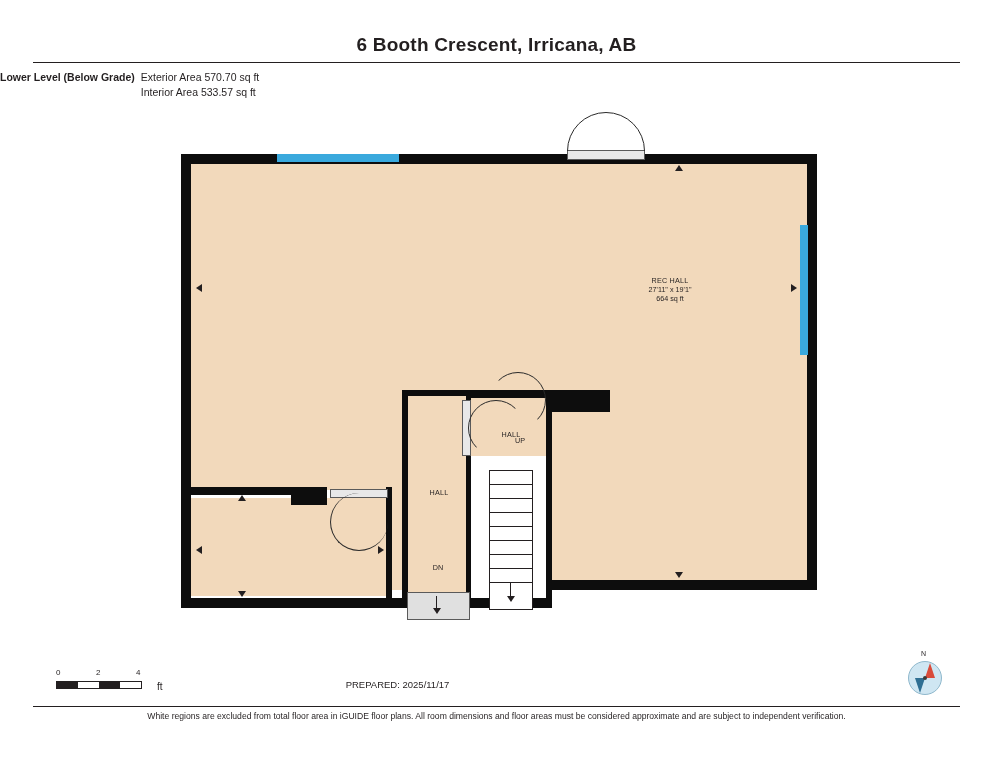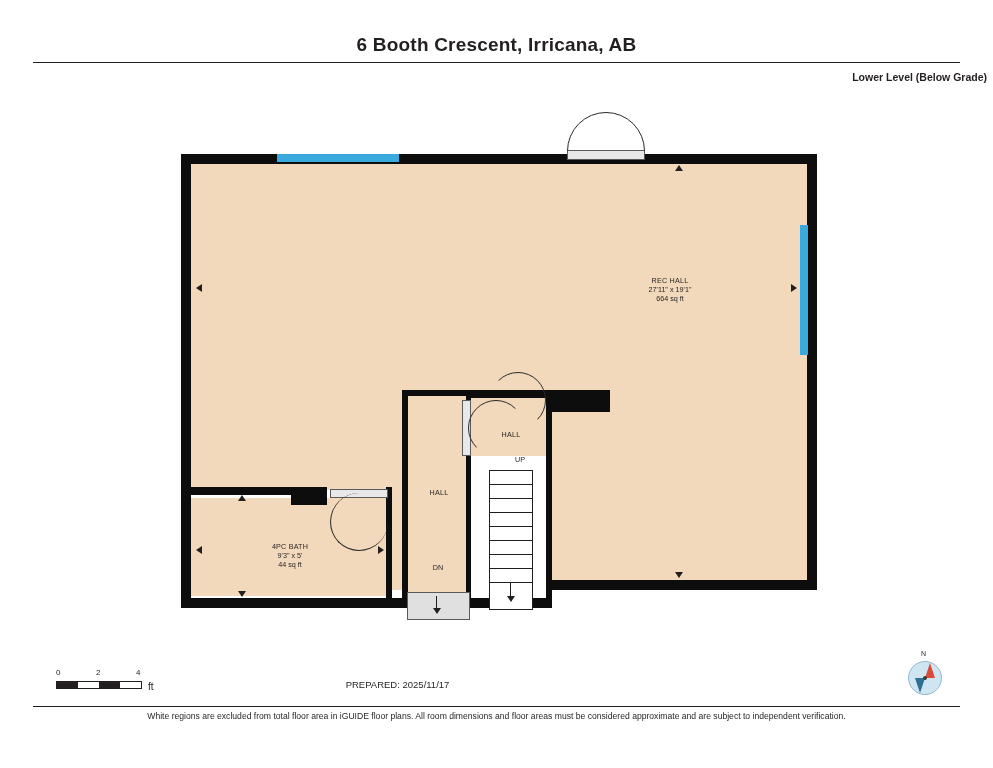--- a/index.html
+++ b/index.html
@@ -37,21 +37,21 @@
   }
   #subhead {
     position: absolute;
     top: 70px;
     left: 0;
     width: 993px;
     text-align: center;
   }
   #subhead .row {
     display: flex;
-    justify-content: flex-end;
+    justify-content: flex-start;
     align-items: flex-start;
     font-size: 10.5px;
     line-height: 15px;
   }
   #subhead .lbl {
     font-weight: bold;
     margin-right: 6px;
   }
   #subhead .areas {
     text-align: left;
@@ -139,21 +139,21 @@
     width: 86px;
     height: 8px;
     border: 1px solid #231f20;
     box-sizing: border-box;
     background: #ffffff;
     margin-top: 1px;
   }
   #scalebar .bar i { position: absolute; top: 0; height: 6px; background: #231f20; display: block; }
   #scalebar .unit {
     position: absolute;
-    left: 92px;
+    left: 101px;
     top: 13px;
     font-size: 10px;
   }
 
   
   #prepared {
     position: absolute;
     top: 679px;
     left: 0;
     width: 795px;
@@ -215,20 +215,24 @@
 </style>
 </head>
 <body>
 
 <div id="title">6 Booth Crescent, Irricana, AB</div>
 <div id="title-rule"></div>
 
 <div id="subhead">
   <div class="row">
     <div class="lbl">Lower Level (Below Grade)</div>
+    <div class="areas">
+      <div>Exterior Area 570.70 sq ft</div>
+      <div>Interior Area 533.57 sq ft</div>
+    </div>
   </div>
 </div>
 
 <div id="plan">
 
   <div class="room-fill" style="left:190px; top:162px; width:618px; height:428px;"></div>
 
   <div class="white-fill" style="left:190px; top:490px; width:200px; height:108px;"></div>
 
   <div class="room-fill" style="left:190px; top:498px; width:200px; height:98px;"></div>
@@ -292,35 +296,30 @@
   <div class="door-panel" style="left:407px; top:592px; width:63px; height:28px; background:#e0e0e0;"></div>
   <div class="arrow arr-d" style="left:433px; top:608px;"></div>
   <div style="position:absolute; left:436px; top:596px; width:1px; height:14px; background:#231f20;"></div>
 
   <div class="label" style="left:620px; top:276px; width:100px;">
     <div class="nm">REC HALL</div>
     <div>27'11" x 19'1"</div>
     <div>664 sq ft</div>
   </div>
 
-  <div class="label" style="left:230px; top:542px; width:120px;">
-    <div class="nm">4PC BATH</div>
-    <div>9'3" x 5'</div>
-    <div>44 sq ft</div>
-  </div>
 
   <div class="label" style="left:409px; top:488px; width:60px;">
     <div class="nm">HALL</div>
   </div>
 
   <div class="label" style="left:480px; top:430px; width:62px;">
     <div class="nm">HALL</div>
   </div>
 
-  <div class="label" style="left:505px; top:455px; width:30px;">
+  <div class="label" style="left:505px; top:436px; width:30px;">
     <div>UP</div>
   </div>
   <div class="label" style="left:423px; top:563px; width:30px;">
     <div>DN</div>
   </div>
 
   <div class="arrow arr-l" style="left:196px; top:284px;"></div>
   <div class="arrow arr-r" style="left:791px; top:284px;"></div>
   <div class="arrow arr-u" style="left:675px; top:165px;"></div>
   <div class="arrow arr-d" style="left:675px; top:572px;"></div>

